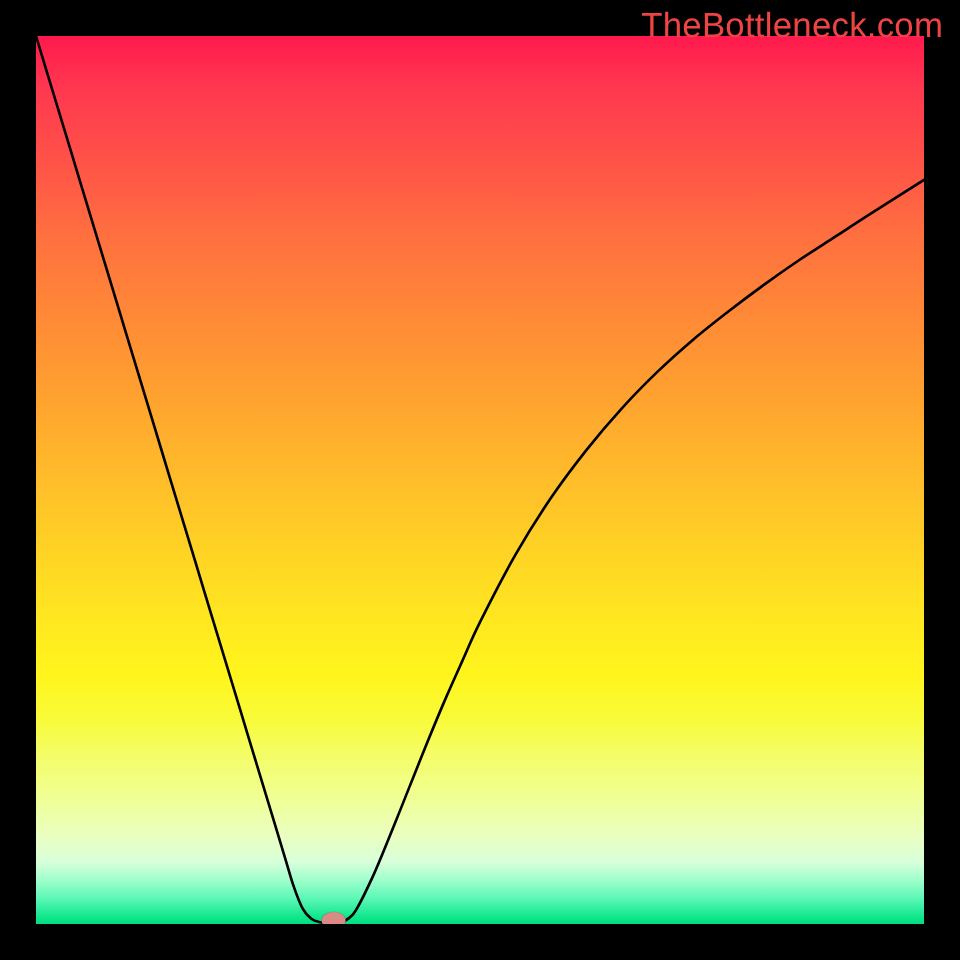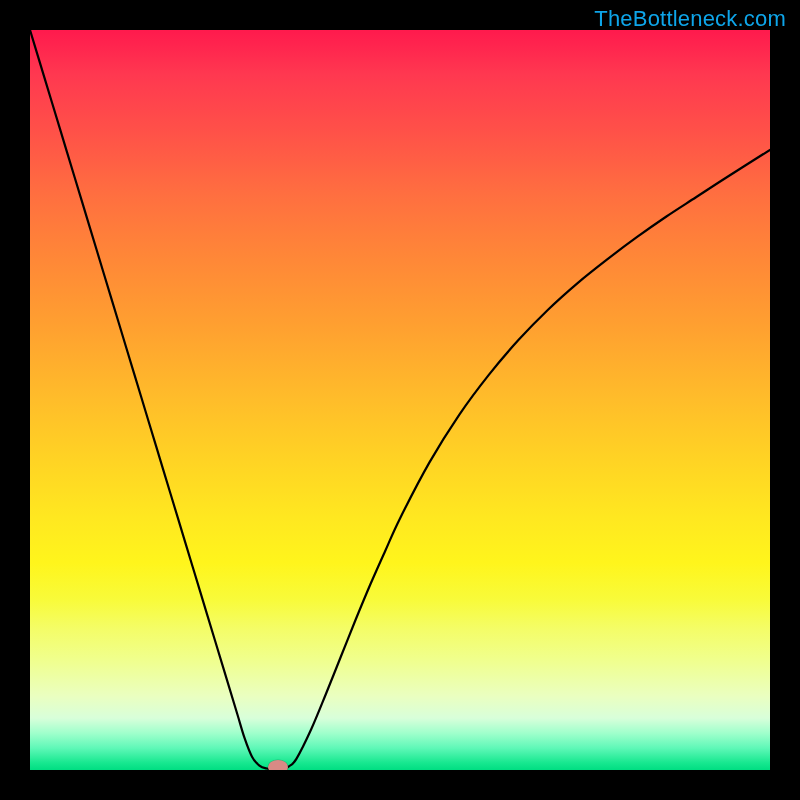--- a/index.html
+++ b/index.html
@@ -8,22 +8,22 @@
     position: relative;
     width: 800px;
     height: 800px;
     background: #000;
   }
   .watermark {
     position: absolute;
     top: 6px;
     right: 14px;
     font-family: Arial, Helvetica, sans-serif;
-    font-size: 22px;
-    color: #0ea5e9;
+    font-size: 29px;
+    color: #ef4444;
     letter-spacing: 0.2px;
     z-index: 5;
   }
   .plot-area {
     position: absolute;
     left: 30px;
     top: 30px;
     width: 740px;
     height: 740px;
     overflow: hidden;

